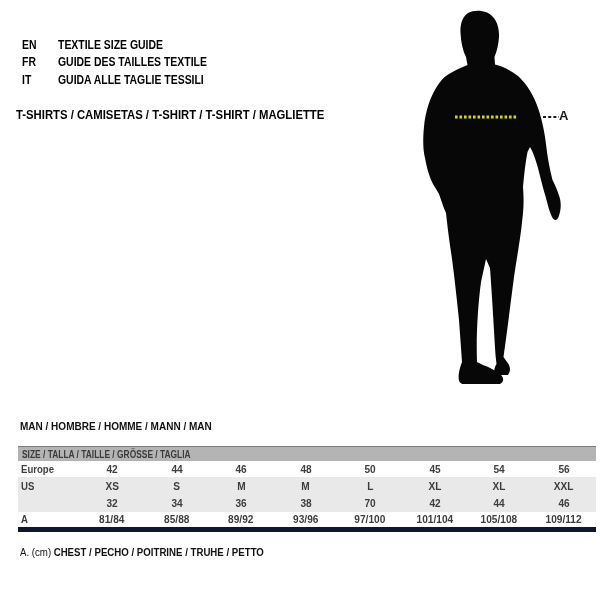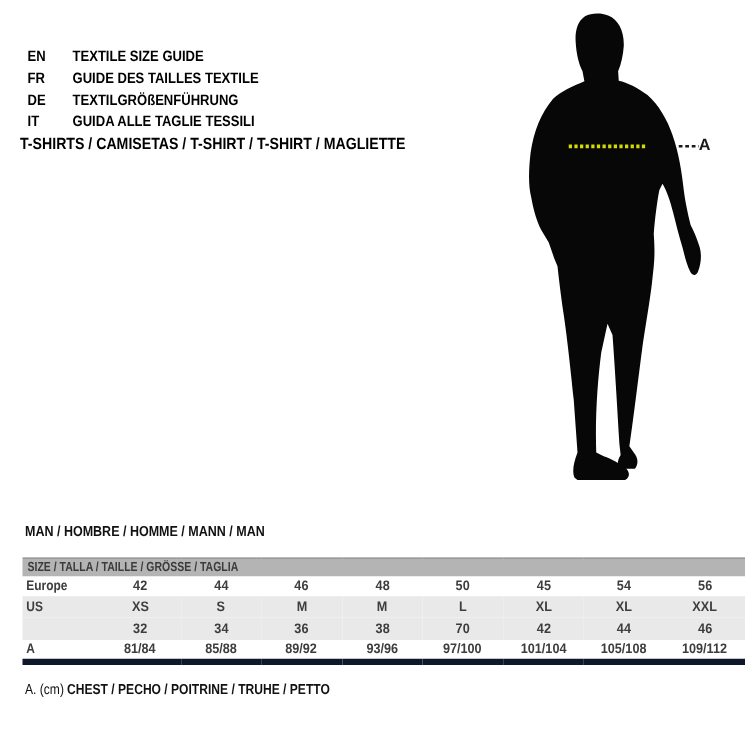--- a/index.html
+++ b/index.html
@@ -53,24 +53,20 @@
 <div class="canvas">
 
   <div class="lang-block">
     <div class="lang-row">
       <span class="code"><span class="cx">EN</span></span>
       <span class="lbl"><span class="cx">TEXTILE SIZE GUIDE</span></span>
     </div>
     <div class="lang-row">
       <span class="code"><span class="cx">FR</span></span>
       <span class="lbl"><span class="cx">GUIDE DES TAILLES TEXTILE</span></span>
-    </div>
-    <div class="lang-row">
-      <span class="code"><span class="cx">DE</span></span>
-      <span class="lbl"><span class="cx">TEXTILGRÖßENFÜHRUNG</span></span>
     </div>
     <div class="lang-row">
       <span class="code"><span class="cx">IT</span></span>
       <span class="lbl"><span class="cx">GUIDA ALLE TAGLIE TESSILI</span></span>
     </div>
   </div>
 
   <div class="product-block">
     <div><span class="cx">T-SHIRTS / CAMISETAS / T-SHIRT / T-SHIRT / MAGLIETTE</span></div>
   </div>

